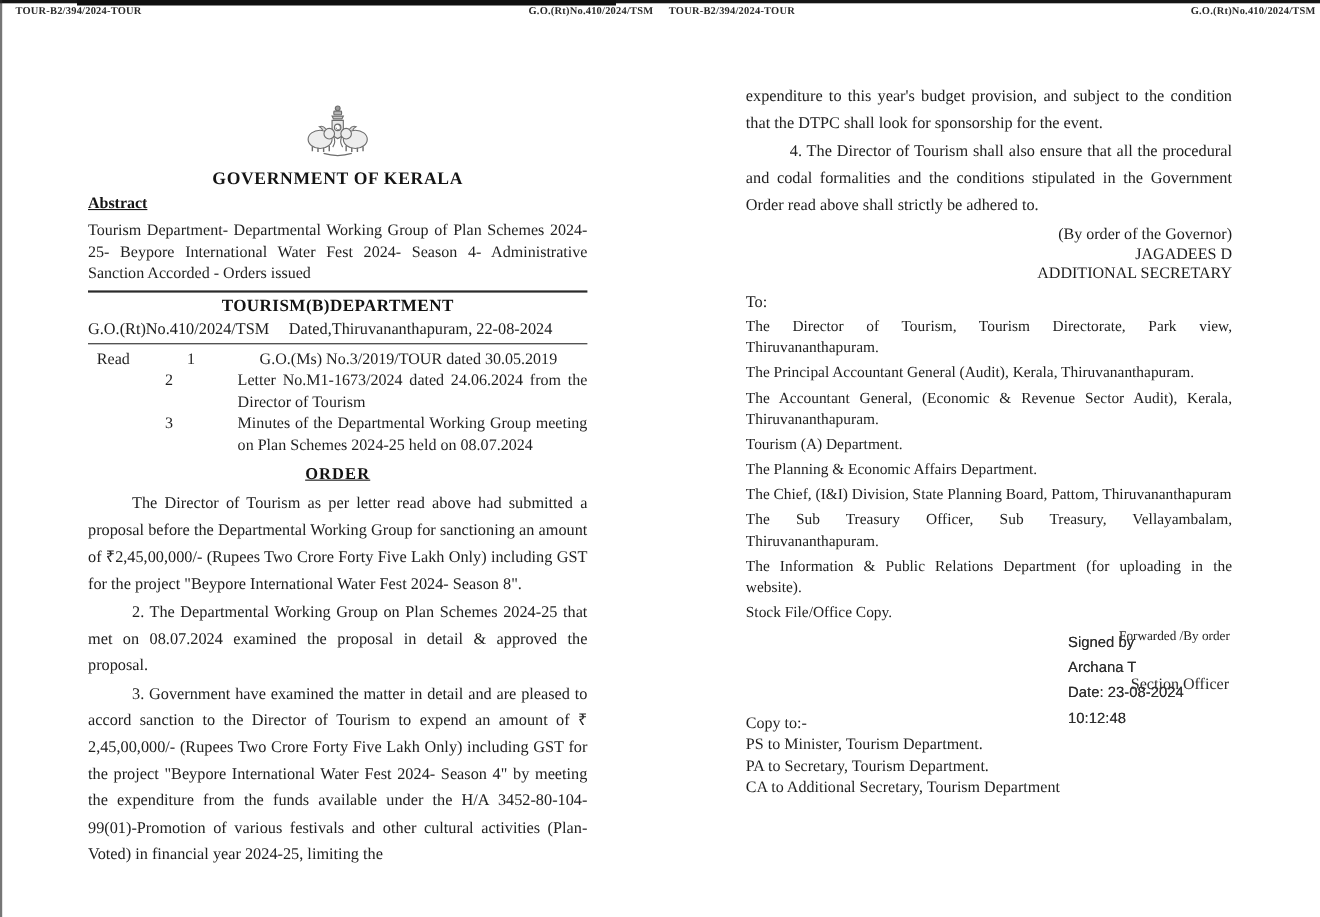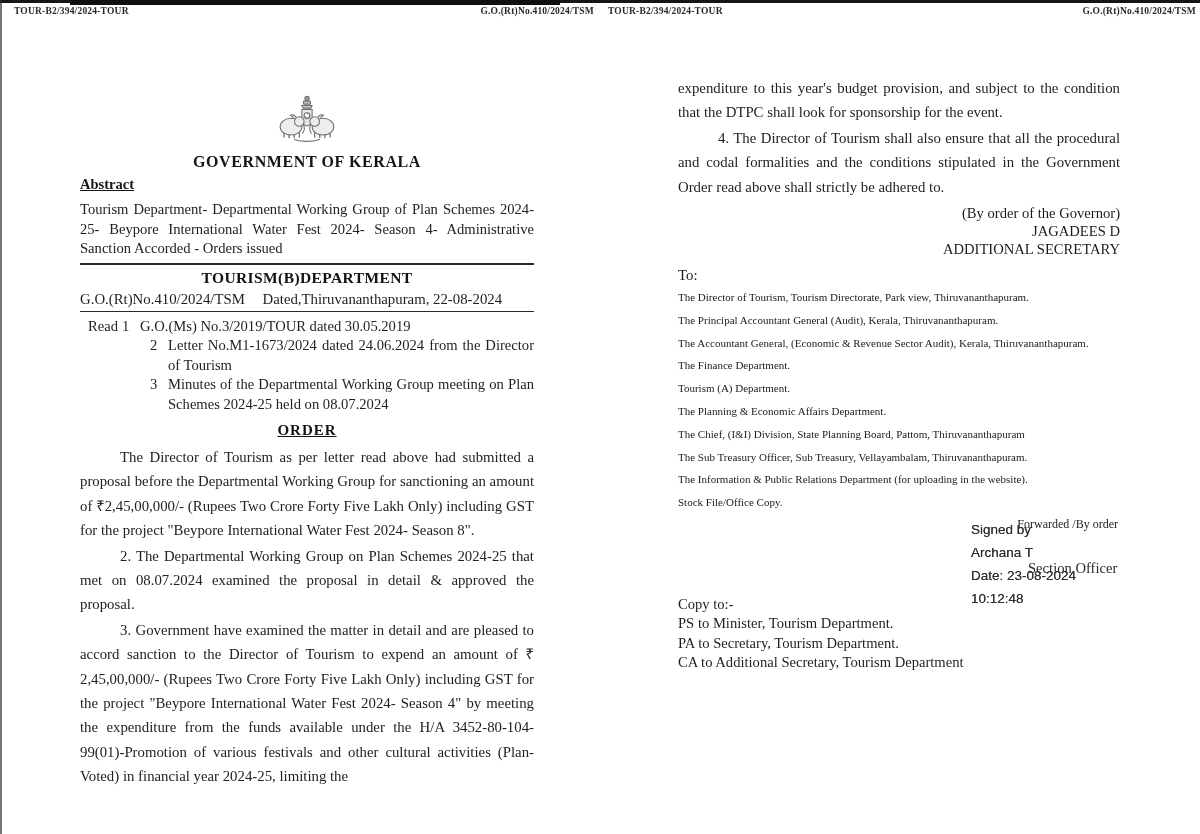--- a/index.html
+++ b/index.html
@@ -28,35 +28,35 @@
   
   .emblem-wrap{text-align:center;margin-bottom:4px;}
   .gov-title{text-align:center;font-weight:bold;font-size:16px;letter-spacing:.6px;color:#151515;}
   .abstract-head{text-align:left;font-weight:bold;font-size:14.5px;text-decoration:underline;margin-top:5px;color:#151515;}
   .abstract-text{font-size:14.6px;line-height:19.5px;text-align:justify;margin-top:7px;color:#222;}
   .thick-rule{border:none;border-top:2.5px solid #2a2a2a;margin:4px 0 0 0;}
   .dept-head{text-align:center;font-weight:bold;font-size:15.5px;letter-spacing:.4px;margin-top:4px;color:#131313;}
   .go-line{font-size:14.8px;margin-top:4px;padding-bottom:3px;border-bottom:1.8px solid #2a2a2a;color:#1d1d1d;}
   .go-num{margin-right:14px;}
   .read-block{margin-top:5px;font-size:14.6px;color:#1f1f1f;}
-  .read-row{display:flex;line-height:19.5px;}
+  .read-row{display:flex;line-height:19.5px;gap:48px;}
   .read-row .rlabel{width:34px;flex:none;}
   .read-row .rnum{width:18px;flex:none;}
   .read-row.first{padding-left:8px;}
   .read-row.indent{padding-left:70px;}
   .read-row .rtext{flex:1;text-align:justify;}
   .order-head{text-align:center;font-weight:bold;font-size:15px;letter-spacing:1px;text-decoration:underline;margin:8px 0 6px 0;color:#131313;}
   .bodypara{font-size:14.8px;line-height:24.4px;text-align:justify;text-indent:40px;margin:0 0 1px 0;color:#222;}
 
   
   .bodypara.cont{text-indent:0;}
   .signoff{text-align:right;font-size:14.6px;line-height:18px;margin-top:5px;color:#1c1c1c;}
   .to-label{font-size:14.8px;margin-top:9px;color:#1d1d1d;}
   .to-list{margin-top:4px;}
-  .to-item{font-size:11px;line-height:19.3px;text-align:justify;margin-bottom:3.5px;color:#212121;}
+  .to-item{font-size:14px;line-height:19.3px;text-align:justify;margin-bottom:3.5px;color:#212121;}
   .fwd-wrap{position:relative;height:72px;margin-top:4px;}
   .fwd-line{position:absolute;right:2px;top:0;font-size:12px;color:#1e1e1e;}
   .section-officer{position:absolute;left:350px;top:43px;font-size:14.6px;color:#2b2b2b;}
   .sig-block{position:absolute;left:293px;top:1px;font-family:"Liberation Sans", sans-serif;
              font-size:13.5px;line-height:23px;color:#2d2d2d;text-shadow:0 0 .6px #555;}
   .copy-block{font-size:14.6px;line-height:19.5px;color:#1f1f1f;margin-top:6px;}
 </style>
 </head>
 <body>
 
@@ -156,21 +156,20 @@
       <div>(By order of the Governor)</div>
       <div>JAGADEES D</div>
       <div>ADDITIONAL SECRETARY</div>
     </div>
 
     <div class="to-label">To:</div>
     <div class="to-list">
       <div class="to-item">The Director of Tourism, Tourism Directorate, Park view, Thiruvananthapuram.</div>
       <div class="to-item">The Principal Accountant General (Audit), Kerala, Thiruvananthapuram.</div>
       <div class="to-item">The Accountant General, (Economic &amp; Revenue Sector Audit), Kerala, Thiruvananthapuram.</div>
-      <div class="to-item">The Finance Department.</div>
       <div class="to-item">Tourism (A) Department.</div>
       <div class="to-item">The Planning &amp; Economic Affairs Department.</div>
       <div class="to-item">The Chief, (I&amp;I) Division, State Planning Board, Pattom, Thiruvananthapuram</div>
       <div class="to-item">The Sub Treasury Officer, Sub Treasury, Vellayambalam, Thiruvananthapuram.</div>
       <div class="to-item">The Information &amp; Public Relations Department (for uploading in the website).</div>
       <div class="to-item">Stock File/Office Copy.</div>
     </div>
 
     <div class="fwd-wrap">
       <div class="fwd-line">Forwarded /By order</div>

